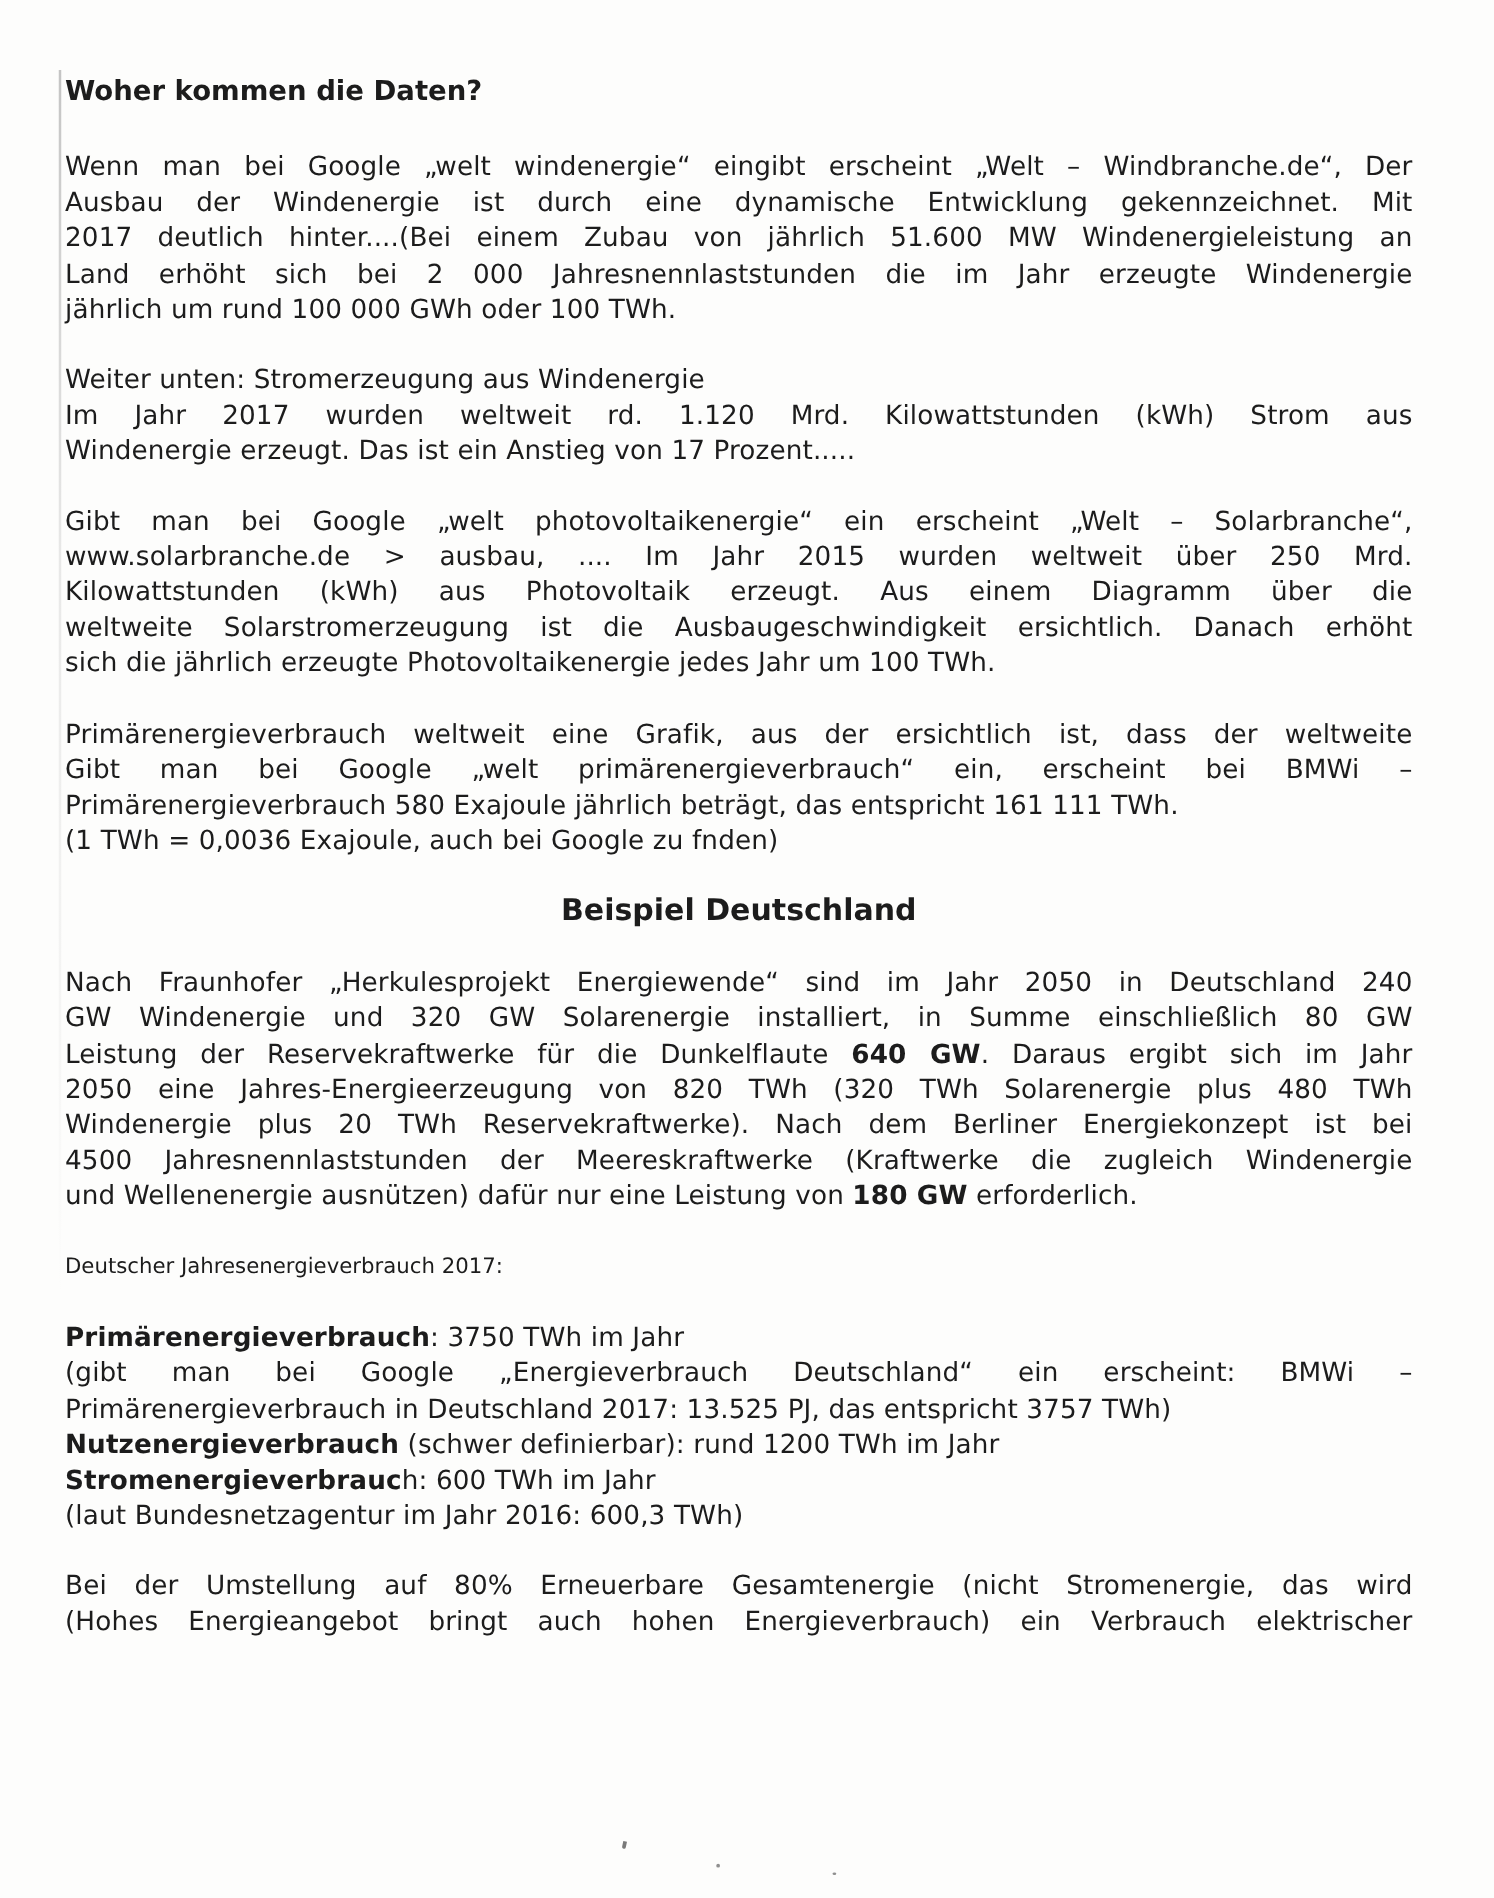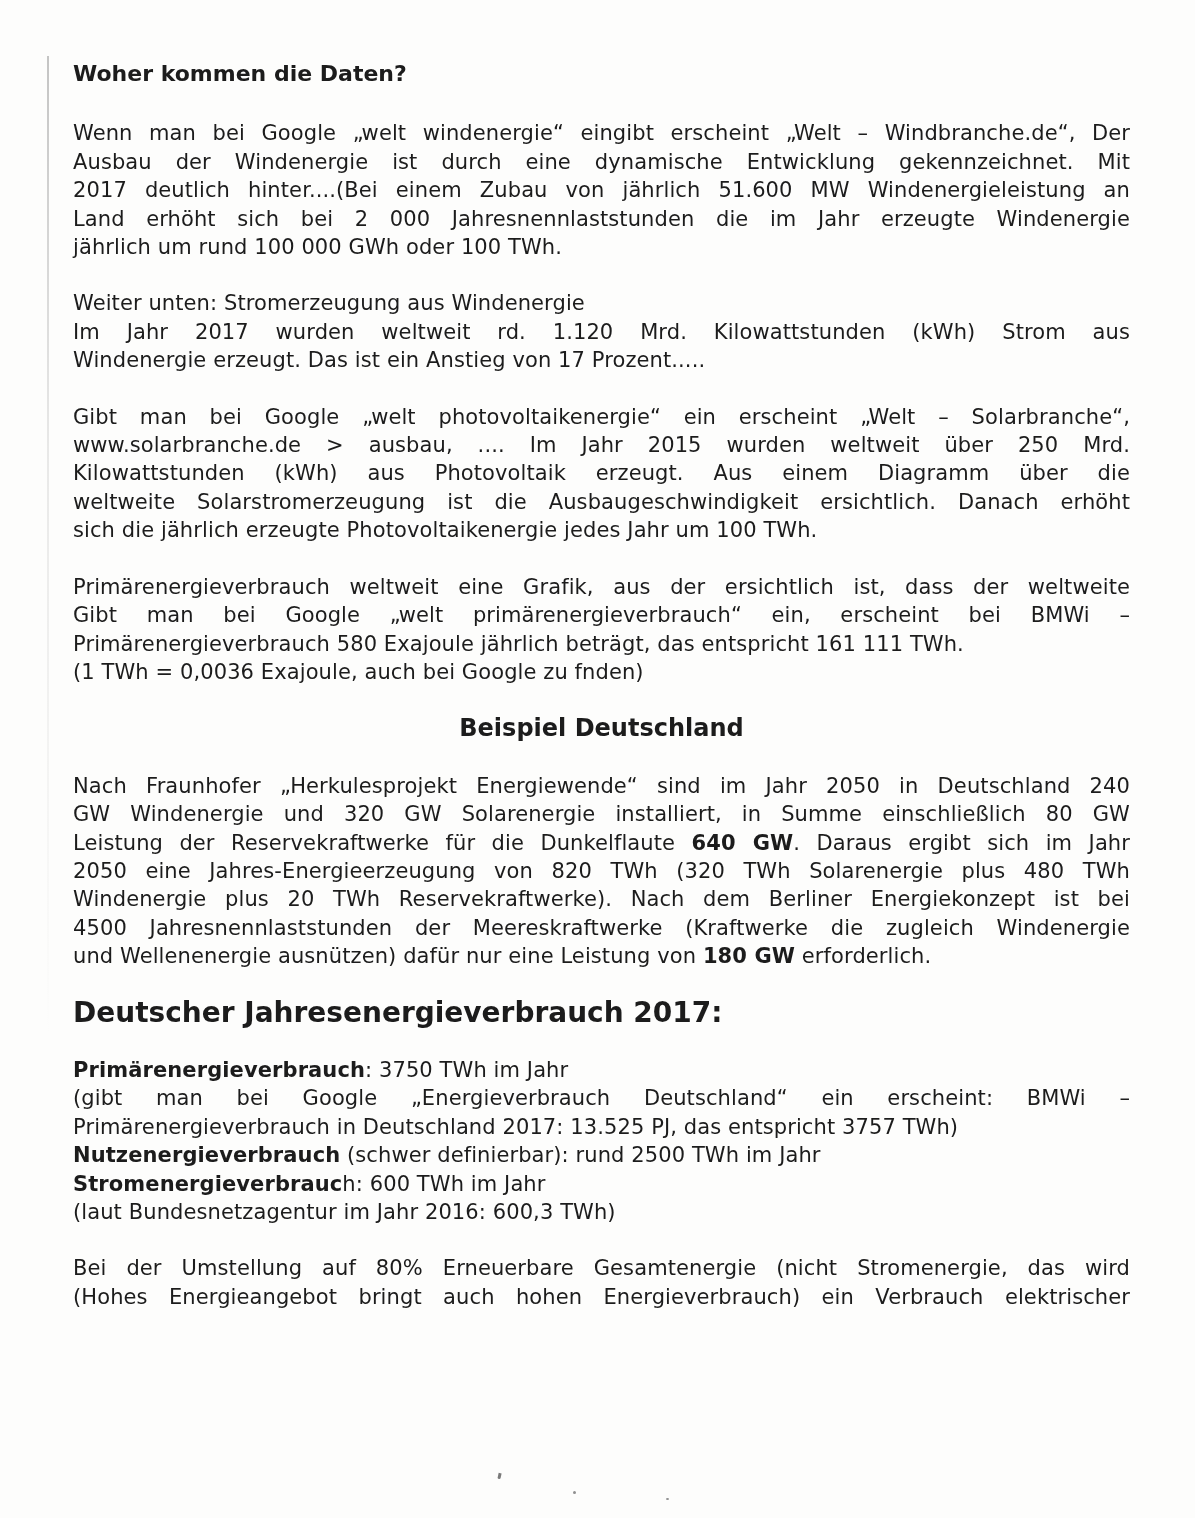--- a/index.html
+++ b/index.html
@@ -9,25 +9,25 @@
     font-family: "DejaVu Sans", "Liberation Sans", sans-serif;
     font-size: 21px; line-height: 28.4px;
     color: #1c1c1c;
     overflow: hidden;
     -webkit-font-smoothing: antialiased;
   }
   .page {
     position: relative;
     box-sizing: border-box;
     width: 1178px; height: 1518px;
-    padding: 60px 48px 0 73px;
+    padding: 60px 48px 0 52px;
   }
   .h1 { font-weight: bold; margin: 0 0 31px 0; font-size: 22px; }
   .h2 { font-weight: bold; text-align: center; margin: 0 0 29px 0; font-size: 24px; }
-  .h3 { font-weight: bold; margin: 0 0 29px 0; font-size: 28px; }
+  .h3 { font-weight: normal; margin: 0 0 29px 0; font-size: 17px; }
   .para { margin: 0 0 28px 0; }
   .ln { text-align: left; letter-spacing: 0.1px; }
   .ln.j { text-align: justify; text-align-last: justify; }
   .b { font-weight: bold; }
   .u { }
   
   .scan-vline {
     position: absolute; left: 47px; top: 56px;
     width: 2px; height: 980px;
     background: linear-gradient(to bottom, rgba(150,150,150,0.55), rgba(170,170,170,0.25) 40%, rgba(190,190,190,0));
@@ -85,21 +85,21 @@
     <div class="ln j">4500 Jahresnennlaststunden der Meereskraftwerke (Kraftwerke die zugleich Windenergie</div>
     <div class="ln"><span>und Wellenenergie ausnützen) dafür nur eine Leistung von </span><span class="b">180 GW</span><span> erforderlich.</span></div>
   </div>
 
   <div class="h3">Deutscher Jahresenergieverbrauch 2017:</div>
 
   <div class="para">
     <div class="ln"><span class="b">Primärenergieverbrauch</span><span>: 3750 TWh im Jahr</span></div>
     <div class="ln j">(gibt man bei Google „Energieverbrauch Deutschland“ ein erscheint: BMWi –</div>
     <div class="ln">Primärenergieverbrauch in Deutschland 2017: 13.525 PJ, das entspricht 3757 TWh)</div>
-    <div class="ln"><span class="b">Nutzenergieverbrauch</span><span> (schwer definierbar): rund 2500 TWh im Jahr</span></div>
+    <div class="ln"><span class="b">Nutzenergieverbrauch</span><span> (schwer definierbar): rund 1200 TWh im Jahr</span></div>
     <div class="ln"><span class="b">Stromenergieverbrauc</span><span>h: 600 TWh im Jahr</span></div>
     <div class="ln">(laut Bundesnetzagentur im Jahr 2016: 600,3 TWh)</div>
   </div>
 
   <div class="para">
     <div class="ln j">Bei der Umstellung auf 80% Erneuerbare Gesamtenergie (nicht Stromenergie, das wird</div>
     <div class="ln j">(Hohes Energieangebot bringt auch hohen Energieverbrauch) ein Verbrauch elektrischer</div>
   </div>
 
 

